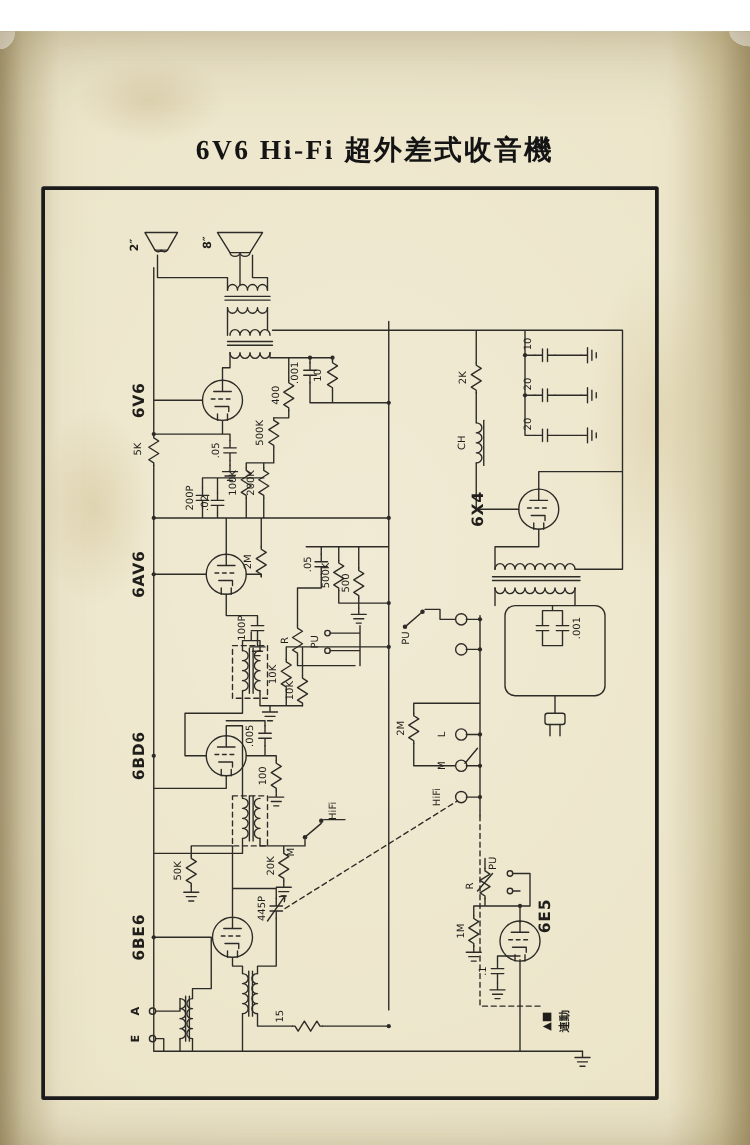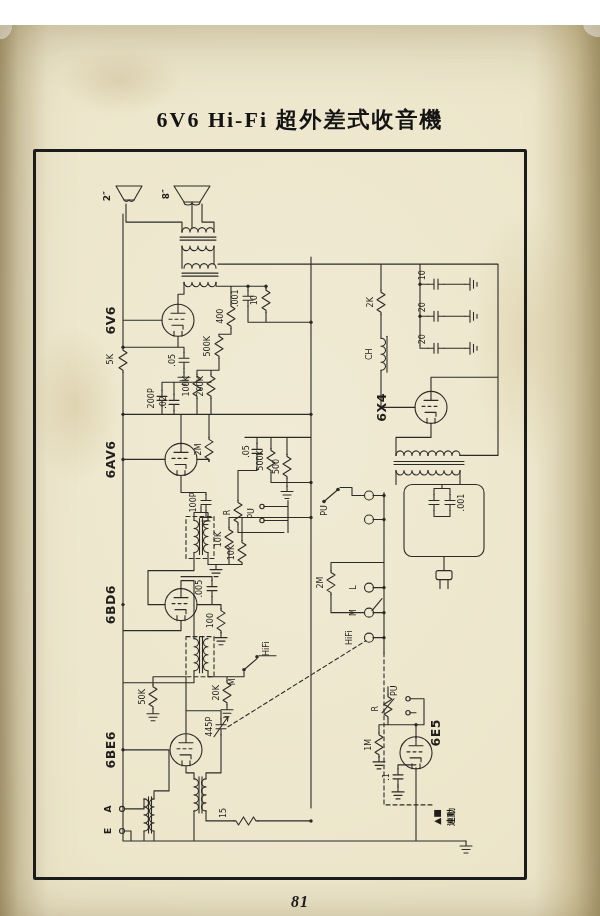--- a/index.html
+++ b/index.html
@@ -337,14 +337,13 @@
         <text transform="translate(336,202) rotate(-90)">CH</text>
         <text transform="translate(428,350) rotate(-90)">.001</text>
         <text transform="translate(335,592) rotate(-90)">1M</text>
         <text transform="translate(342,556) rotate(-90)">R</text>
         <text transform="translate(361,538) rotate(-90)">PU</text>
         <text transform="translate(353,624) rotate(-90)">.1</text>
       </g>
     </svg>
   </div>
 
-  <div class="pagenum">81</div>
 </div>
 
 </body></html>

